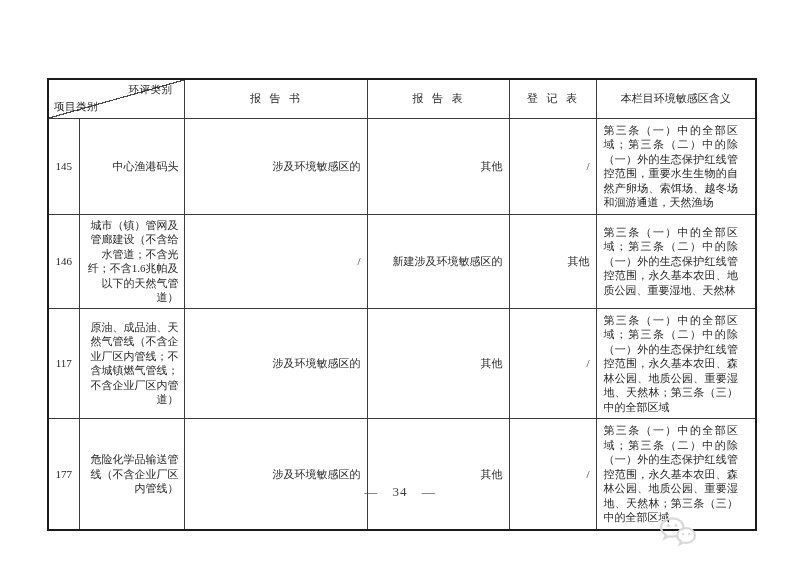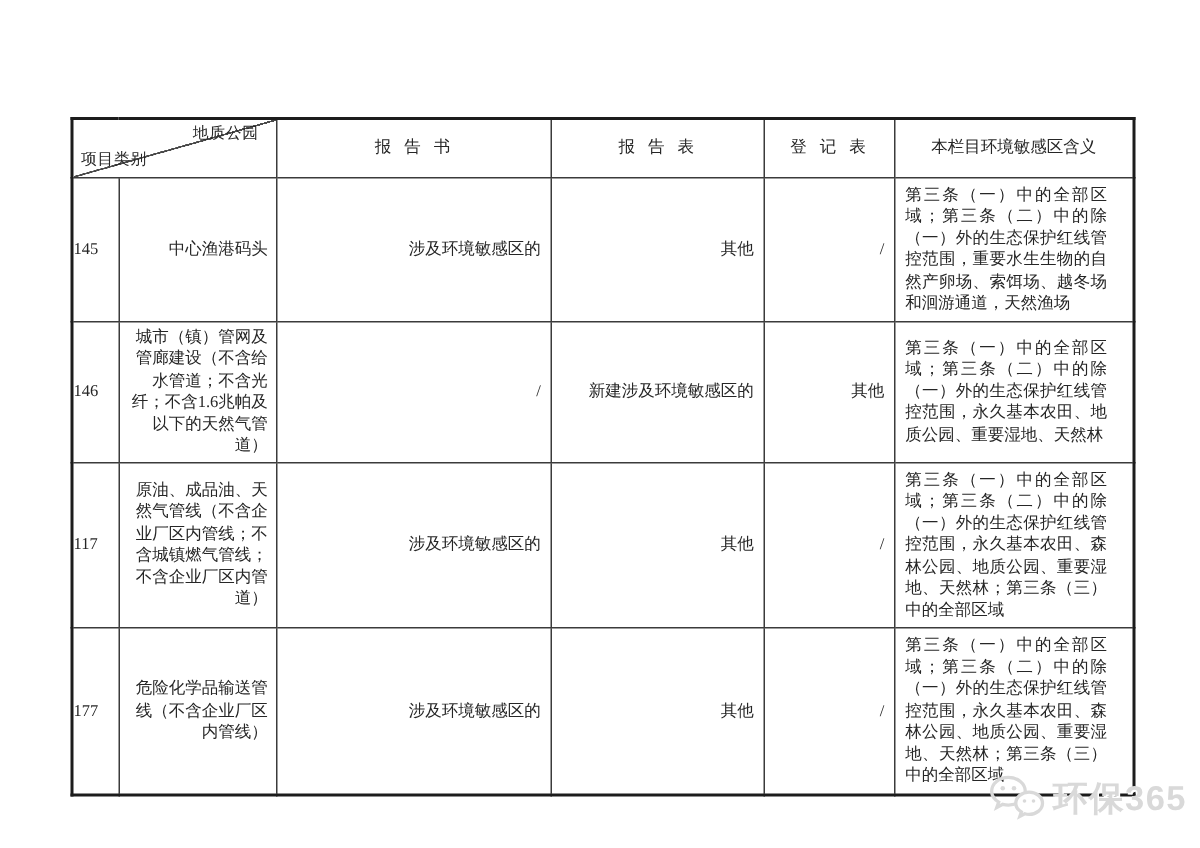--- a/index.html
+++ b/index.html
@@ -21,21 +21,21 @@
   th.hdr { font-weight:bold; text-align:center; font-size:11.5px; letter-spacing:1px;font-family:Liberation Mono, monospace; }
   
   th.corner {
     position:relative; font-weight:bold; padding:0;
     background-image:linear-gradient(to bottom right,
       transparent calc(50% - 0.6px), #4a4a4a calc(50% - 0.6px),
       #4a4a4a calc(50% + 0.6px), transparent calc(50% + 0.6px));
   }
   .corner-top { position:absolute; top:3px; right:11px; font-size:10.5px; letter-spacing:0.5px; }
   .corner-bottom { position:absolute; bottom:3px; left:5px; font-size:10.5px; letter-spacing:0.5px;text-align:right; }
-  td.c-no { font-size:11px; }
+  td.c-no { text-align:center; font-size:11px; }
   td.c-name { text-align:right; padding:3px 5px 3px 6px; }
   td.c-book, td.c-form, td.c-reg { text-align:right; padding:3px 6px 3px 9px; }
   td.c-meaning { text-align:justify; padding:4px 17px 4px 7px; }
   
   .page-number {
     position:absolute; top:484px; left:0; width:100%;
     text-align:center; font-size:13px; color:#3d3d3d;
     letter-spacing:1px; word-spacing:10px;
   }
   
@@ -60,21 +60,21 @@
       <col style="width:31px">
         <col style="width:105px">
         <col style="width:183px">
       <col style="width:142px">
         <col style="width:87px">
         <col style="width:160px">
     </colgroup>
     <tbody>
         <tr style="height:39px">
       <th class="corner" colspan="2">
-        <span class="corner-top">地质公园</span>
+        <span class="corner-top">环评类别</span>
         <span class="corner-bottom">项目类别</span>
       </th>
       <th class="hdr">报 告 书</th>
       <th class="hdr">报 告 表</th>
       <th class="hdr">登 记 表</th>
       <th class="hdr" style="letter-spacing:0">本栏目环境敏感区含义</th>
     </tr>
 
     <tr style="height:85px">
       <td class="c-no">145</td>
@@ -107,30 +107,30 @@
       <td class="c-no">177</td>
       <td class="c-name">危险化学品输送管线（不含企业厂区内管线）</td>
       <td class="c-book">涉及环境敏感区的</td>
       <td class="c-form">其他</td>
       <td class="c-reg">/</td>
       <td class="c-meaning">第三条（一）中的全部区域；第三条（二）中的除（一）外的生态保护红线管控范围，永久基本农田、森林公园、地质公园、重要湿地、天然林；第三条（三）中的全部区域</td>
     </tr>
   </tbody>
     </table>
 
+  <div class="page-number">— 34 —</div>
 
   <div class="watermark">
     <svg class="wm-icon" width="40" height="34" viewBox="0 0 40 34">
       <g fill="none" stroke="#d9d9d9" stroke-width="2.2">
         <path d="M25.5 12.5c0 5.2-5 9.2-11.2 9.2-1.3 0-2.6-.2-3.8-.5l-4 2.1 1.3-3.6c-2.9-1.7-4.7-4.3-4.7-7.2C3.1 7.3 8.1 3.3 14.3 3.3s11.2 4 11.2 9.2z"></path>
         <path d="M37 20.5c0 4.1-4 7.4-8.9 7.4-1 0-2-.1-2.9-.4l-3.3 1.7 1-2.9c-2.2-1.3-3.7-3.4-3.7-5.8 0-4.1 4-7.4 8.9-7.4s8.9 3.3 8.9 7.4z" fill="#ffffff"></path>
       </g>
       <g fill="#d9d9d9">
         <circle cx="10.5" cy="10.5" r="1.5"></circle>
         <circle cx="18" cy="10.5" r="1.5"></circle>
         <circle cx="25" cy="19" r="1.2"></circle>
         <circle cx="31" cy="19" r="1.2"></circle>
       </g>
     </svg>
-    <span class="wm-text">环保365</span>
   </div>
 
 </div>
 
 </body></html>

